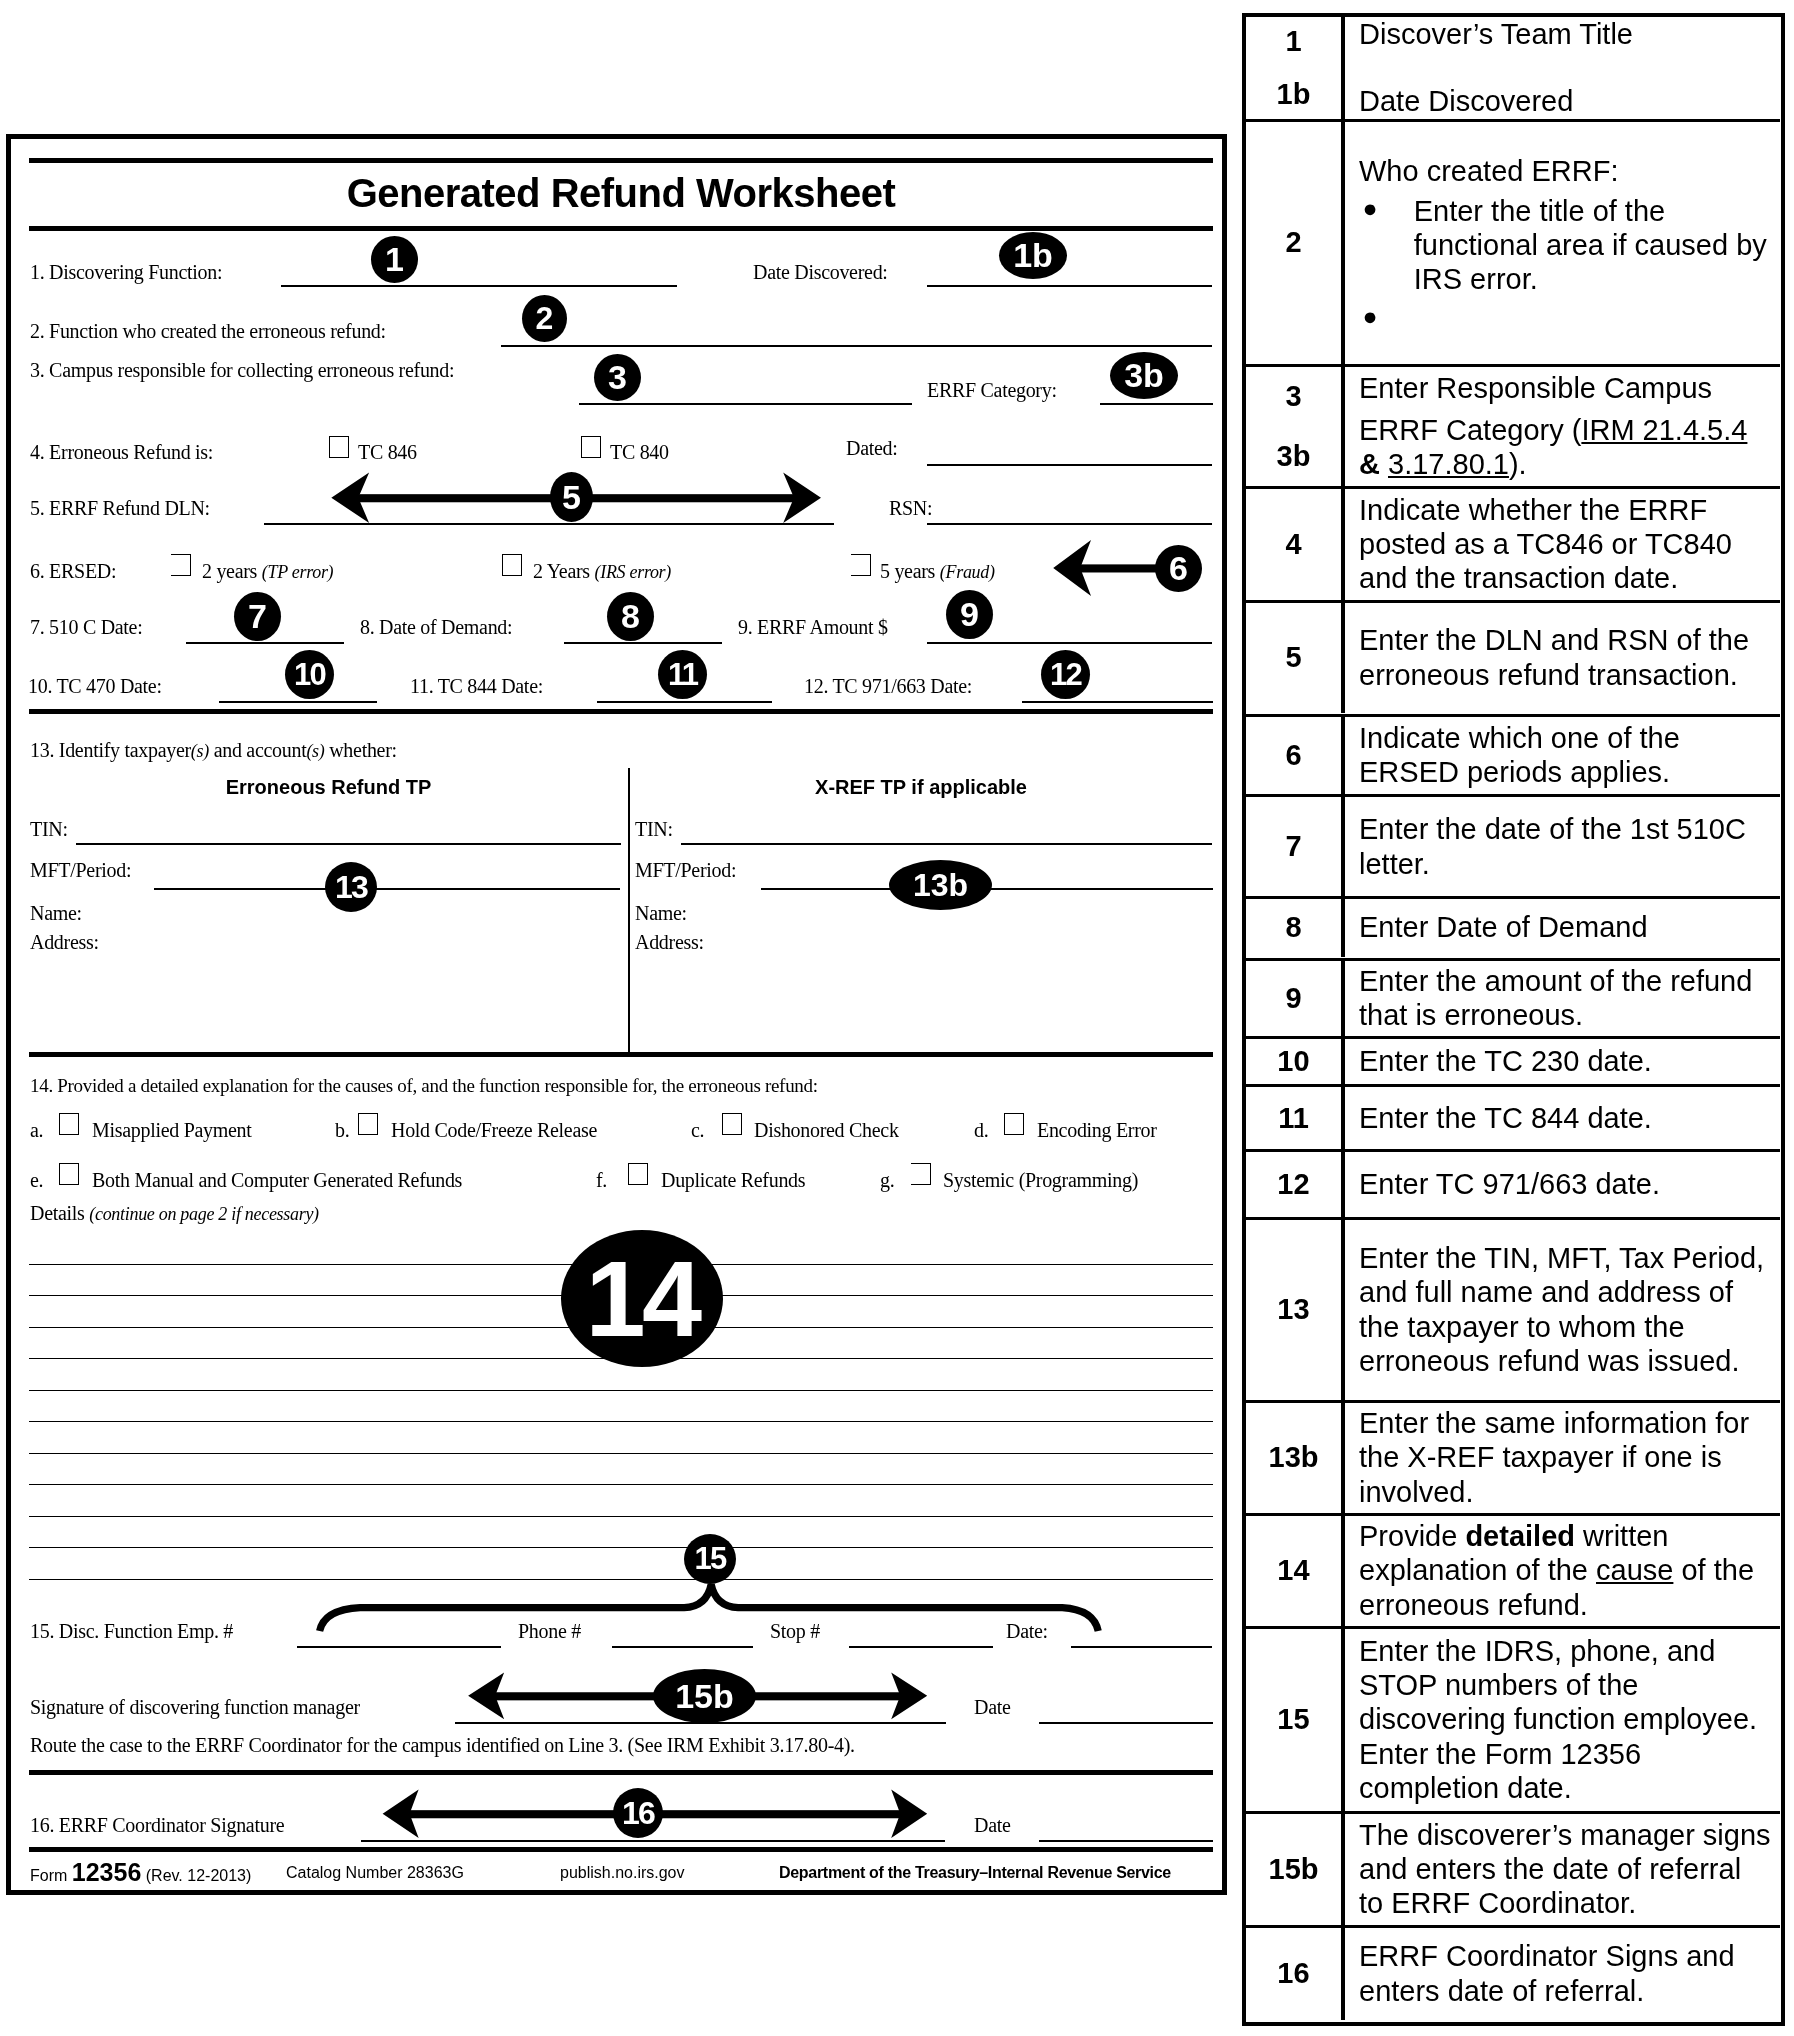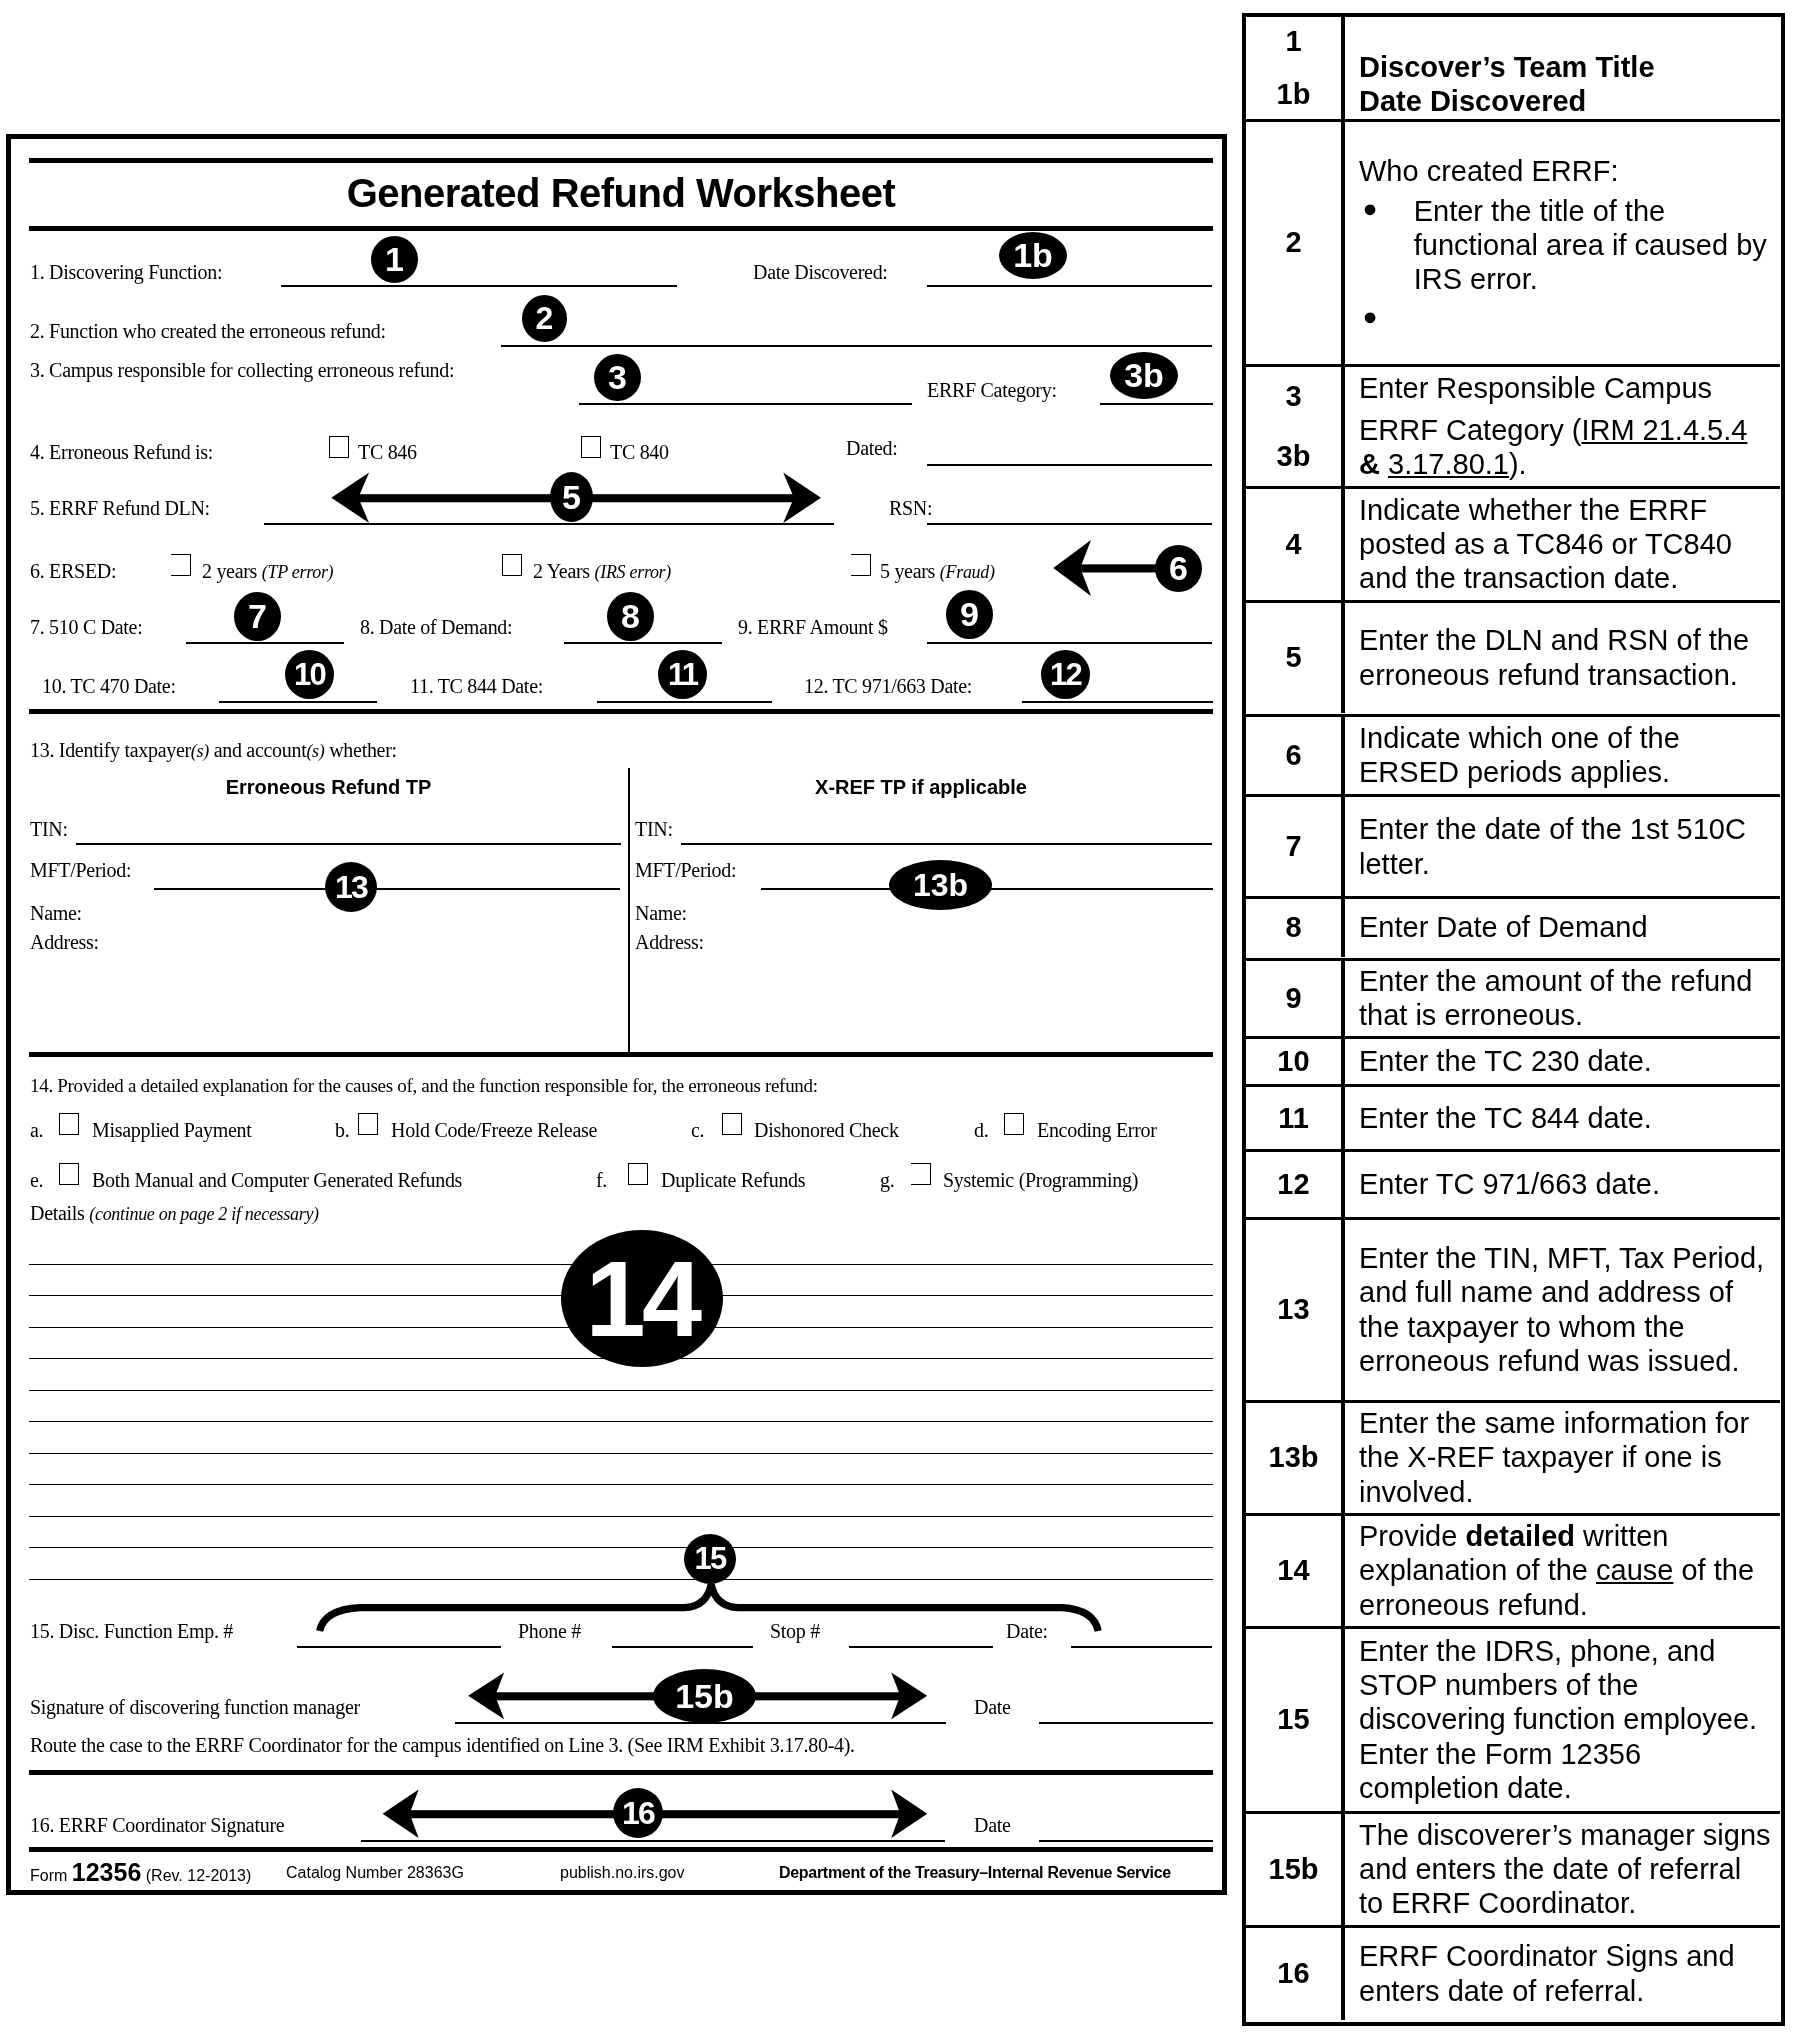--- a/index.html
+++ b/index.html
@@ -82,21 +82,21 @@
 <div class="cb half" style="left:851px;top:554px"></div>
 <div class="fld" style="left:880px;top:561px"><span>5 years</span> <i>(Fraud)</i></div>
 
 <div class="fld" style="left:30px;top:617px">7.  510 C Date:</div>
 <div class="rule-thin" style="left:186px;width:158px;top:642px"></div>
 <div class="fld" style="left:360px;top:617px">8. Date of Demand:</div>
 <div class="rule-thin" style="left:564px;width:158px;top:642px"></div>
 <div class="fld" style="left:738px;top:617px">9. ERRF Amount $</div>
 <div class="rule-thin" style="left:927px;width:285px;top:642px"></div>
 
-<div class="fld" style="left:42px;top:676px">10.  TC 470 Date:</div>
+<div class="fld" style="left:28px;top:676px">10.  TC 470 Date:</div>
 <div class="rule-thin" style="left:219px;width:158px;top:701px"></div>
 <div class="fld" style="left:410px;top:676px">11.  TC 844 Date:</div>
 <div class="rule-thin" style="left:597px;width:175px;top:701px"></div>
 <div class="fld" style="left:804px;top:676px">12. TC 971/663 Date:</div>
 <div class="rule-thin" style="left:1022px;width:191px;top:701px"></div>
 
 <div class="rule-thick" style="top:709px"></div>
 
 <div class="fld" style="left:30px;top:740px"><span>13.  Identify taxpayer</span><i>(s)</i><span> and account</span><i>(s)</i><span> whether:</span></div>
 <div class="col-head" style="left:29px;width:599px;top:776px">Erroneous Refund TP</div>
@@ -231,21 +231,21 @@
 <div class="badge" style="left:653px;top:1669px;width:103px;height:54px;font-size:34px">15b</div>
 <div class="badge" style="left:613px;top:1788px;width:50px;height:50px;font-size:32px;letter-spacing:-1.8px">16</div>
 
 <div class="ref-table" id="ref-table">
     <div class="ref-row" style="top: 0px; height: 102px;">
       <div class="ref-num" style="gap: 20px;">
         <span>1</span>
         <span>1b</span>
       </div>
       <div class="ref-div"></div>
-      <div class="ref-text" style="justify-content: flex-end; font-weight: bold;">
+      <div class="ref-text" style="justify-content: space-between;">
         <div><span>Discover’s Team Title</span></div>
         <div><span>Date Discovered</span></div>
       </div>
     </div>
     <div class="ref-row" style="top: 102px; height: 245px;">
       <div class="ref-num">
         <span>2</span>
       </div>
       <div class="ref-div"></div>
       <div class="ref-text">

